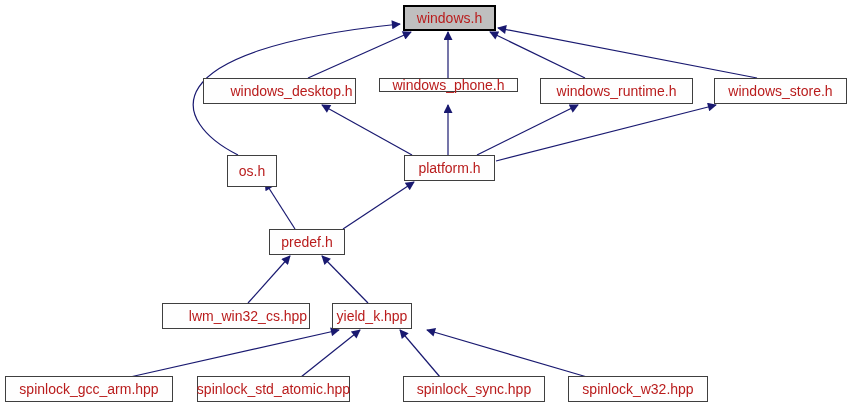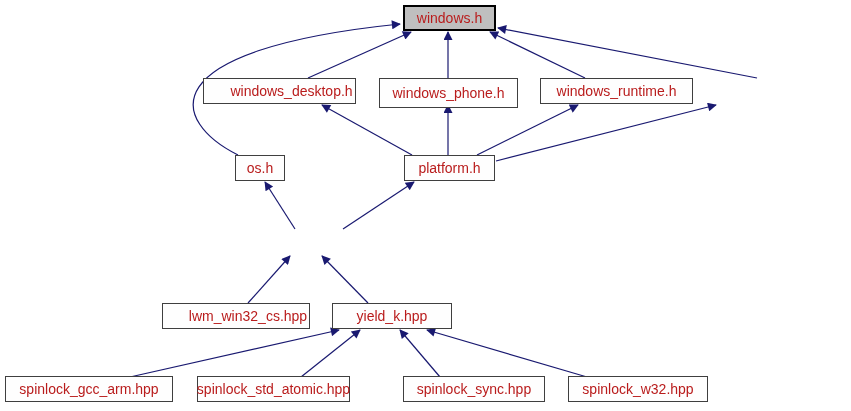--- a/index.html
+++ b/index.html
@@ -72,28 +72,30 @@
     <path class="edge" d="M368,303 L322,256" marker-end="url(#arrow)"></path>
     <path class="edge" d="M130,377 L339,330" marker-end="url(#arrow)"></path>
     <path class="edge" d="M301,377 L360,330" marker-end="url(#arrow)"></path>
     <path class="edge" d="M440,377 L400,330" marker-end="url(#arrow)"></path>
     <path class="edge" d="M587,377 L427,330" marker-end="url(#arrow)"></path>
   </svg>
 
   <div class="node highlight" style="left:403px; top:5px;  width:93px;  height:26px;">windows.h</div>
 
   <div class="node" style="left:203px; top:78px; width:153px; height:26px;padding-left:24px;">windows_desktop.h</div>
-  <div class="node" style="left:379px; top:78px; width:139px; height:30px;text-align:center;">windows_phone.h</div>
+  <div class="node" style="left:379px; top:78px; width:139px; height:14px;text-align:center;">windows_phone.h</div>
   <div class="node" style="left:540px; top:78px; width:153px; height:26px;">windows_runtime.h</div>
+  <div class="node" style="left:714px; top:78px; width:133px; height:26px;">windows_store.h</div>
 
-  <div class="node" style="left:235px; top:155px; width:50px; height:26px;">os.h</div>
+  <div class="node" style="left:227px; top:155px; width:50px; height:32px;">os.h</div>
   <div class="node" style="left:404px; top:155px; width:91px; height:26px;">platform.h</div>
 
+  <div class="node" style="left:269px; top:229px; width:76px; height:26px;">predef.h</div>
 
   <div class="node" style="left:162px; top:303px; width:148px; height:26px;padding-left:24px;">lwm_win32_cs.hpp</div>
-  <div class="node" style="left:332px; top:303px; width:120px;  height:26px;">yield_k.hpp</div>
+  <div class="node" style="left:332px; top:303px; width:80px;  height:26px;">yield_k.hpp</div>
 
   <div class="node" style="left:5px;   top:376px; width:168px; height:26px;">spinlock_gcc_arm.hpp</div>
   <div class="node" style="left:197px; top:376px; width:153px; height:26px;">spinlock_std_atomic.hpp</div>
   <div class="node" style="left:403px; top:376px; width:142px; height:26px;">spinlock_sync.hpp</div>
   <div class="node" style="left:568px; top:376px; width:140px; height:26px;">spinlock_w32.hpp</div>
 
 </div>
 
 </body></html>

